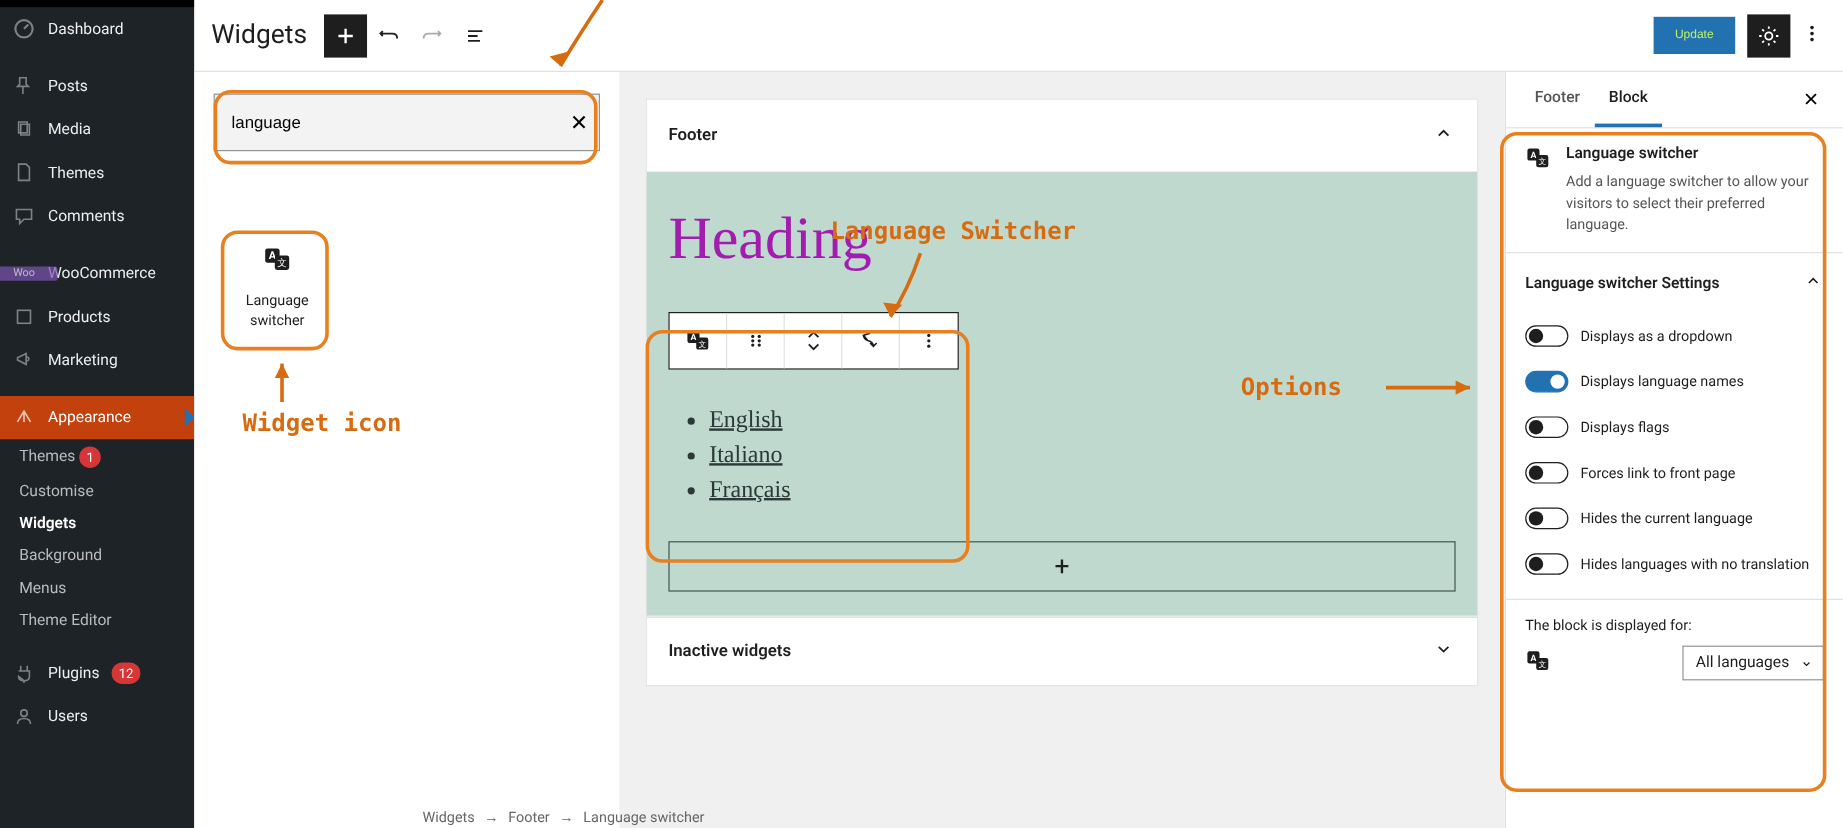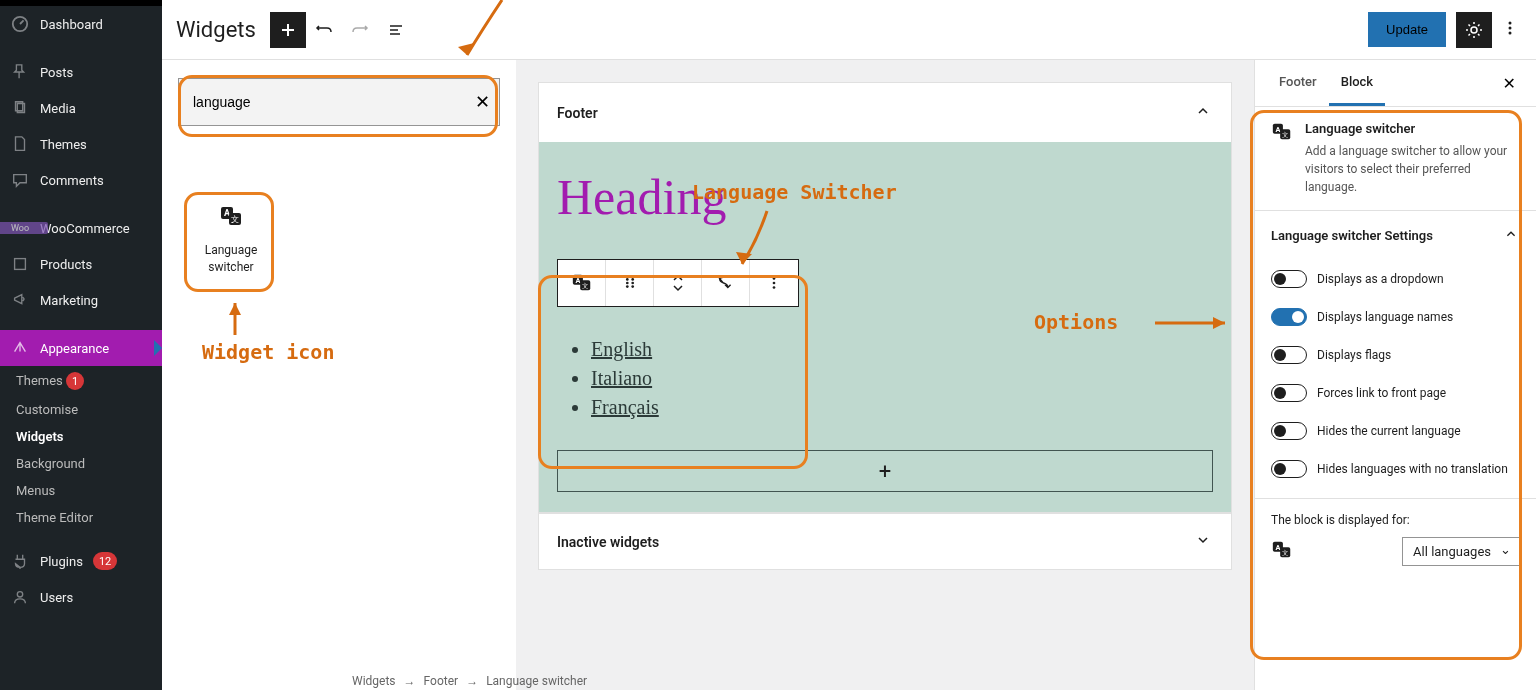--- a/index.html
+++ b/index.html
@@ -3,39 +3,39 @@
 <meta charset="utf-8">
 <style>
 * { box-sizing: border-box; margin: 0; padding: 0; }
 body { font-family: -apple-system, BlinkMacSystemFont, "Segoe UI", Roboto, sans-serif; font-size: 13px; color: #1e1e1e; overflow: hidden; }
 .app { display: flex; height: 690px; width: 1536px; background: #fff; }
 
 
 .admin-sidebar { width: 162px; background: #1d2327; color: #eee; flex-shrink: 0; overflow: hidden; }
 .admin-sidebar .top-strip { height: 6px; background: #000; }
 .admin-item { display: flex; align-items: center; gap: 10px; padding: 8px 10px; color: #eee; cursor: pointer; }
-.admin-item.current { background: #a21caf; color: #fff; position: relative; }
+.admin-item.current { background: #c2410c; color: #fff; position: relative; }
 .admin-item.current::after { content: ""; position: absolute; right: -8px; top: 50%; transform: translateY(-50%); border: 8px solid transparent; border-left-color: #2271b1; }
 .admin-item .ico { width: 20px; height: 20px; display: inline-flex; align-items: center; justify-content: center; opacity: .7; }
 .admin-sub { padding: 6px 12px 6px 16px; color: #bbb; cursor: pointer; font-size: 13px; }
 .admin-sub.active { color: #fff; font-weight: 600; }
 .admin-sep { height: 12px; }
 .count-badge { background: #d63638; color: #fff; border-radius: 9px; min-width: 18px; height: 18px; display: inline-flex; align-items: center; justify-content: center; font-size: 11px; padding: 0 6px; }
 
 
 .main { flex: 1; display: flex; flex-direction: column; background: #fff; position: relative; }
 
 
 .editor-topbar { display: flex; align-items: center; height: 60px; border-bottom: 1px solid #e0e0e0; padding: 0 14px; }
 .page-title { font-size: 22px; font-weight: 400; margin-right: 14px; }
 .tb-btn { width: 36px; height: 36px; border: none; background: #fff; display: inline-flex; align-items: center; justify-content: center; cursor: pointer; color: #1e1e1e; }
 .tb-btn.plus { background: #1e1e1e; color: #fff; }
 .tb-btn.disabled { color: #aaa; }
 .tb-spacer { flex: 1; }
-.btn-primary { background: #2271b1; color: #000000; border: none; padding: 10px 18px; font-size: 13px; cursor: pointer; }
+.btn-primary { background: #2271b1; color: #bef264; border: none; padding: 10px 18px; font-size: 10px; cursor: pointer; }
 .settings-btn { background: #1e1e1e; color: #fff; border: none; width: 36px; height: 36px; margin-left: 10px; cursor: pointer; display: inline-flex; align-items: center; justify-content: center; }
 .options-btn { width: 24px; height: 36px; margin-left: 6px; border: none; background: transparent; cursor: pointer; }
 
 
 .editor-body { flex: 1; display: flex; overflow: hidden; }
 
 
 .inserter { width: 354px; background: #fff; padding: 18px 16px; flex-shrink: 0; position: relative; }
 .search-wrap { position: relative; }
 .search-input { width: 100%; height: 48px; border: 1px solid #949494; padding: 0 42px 0 14px; font-size: 14px; background: #f3f3f3; }

